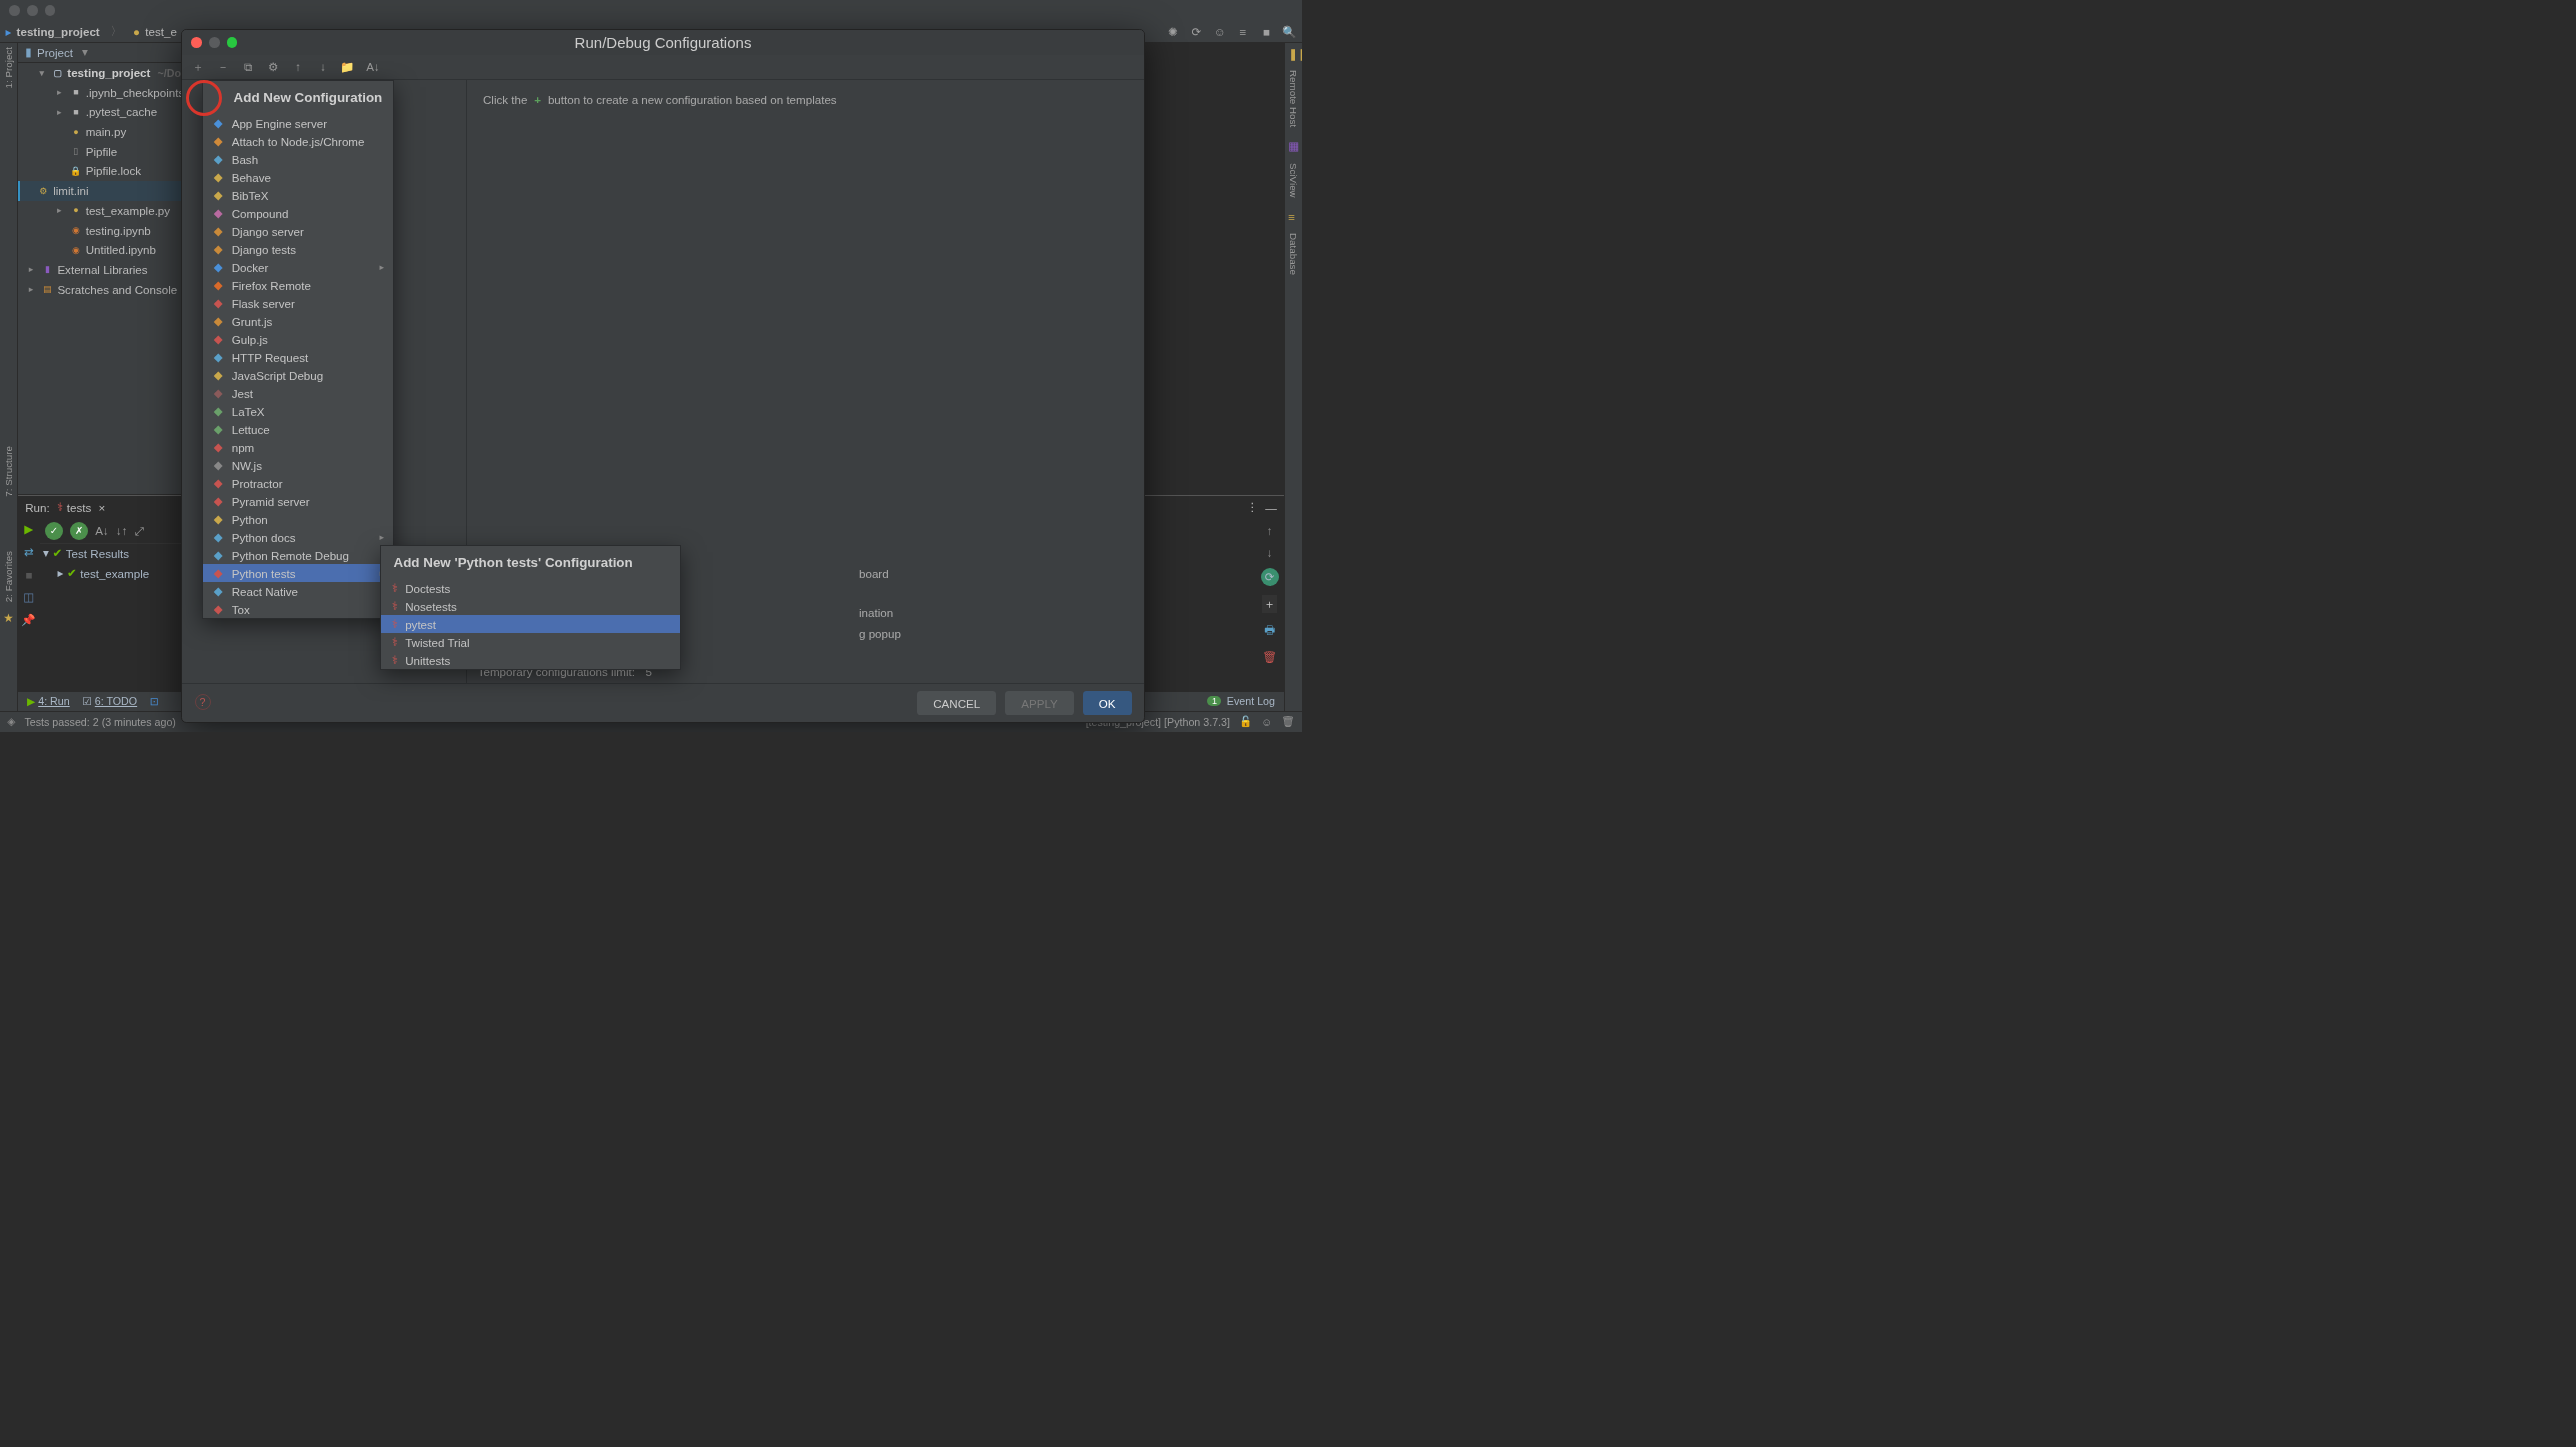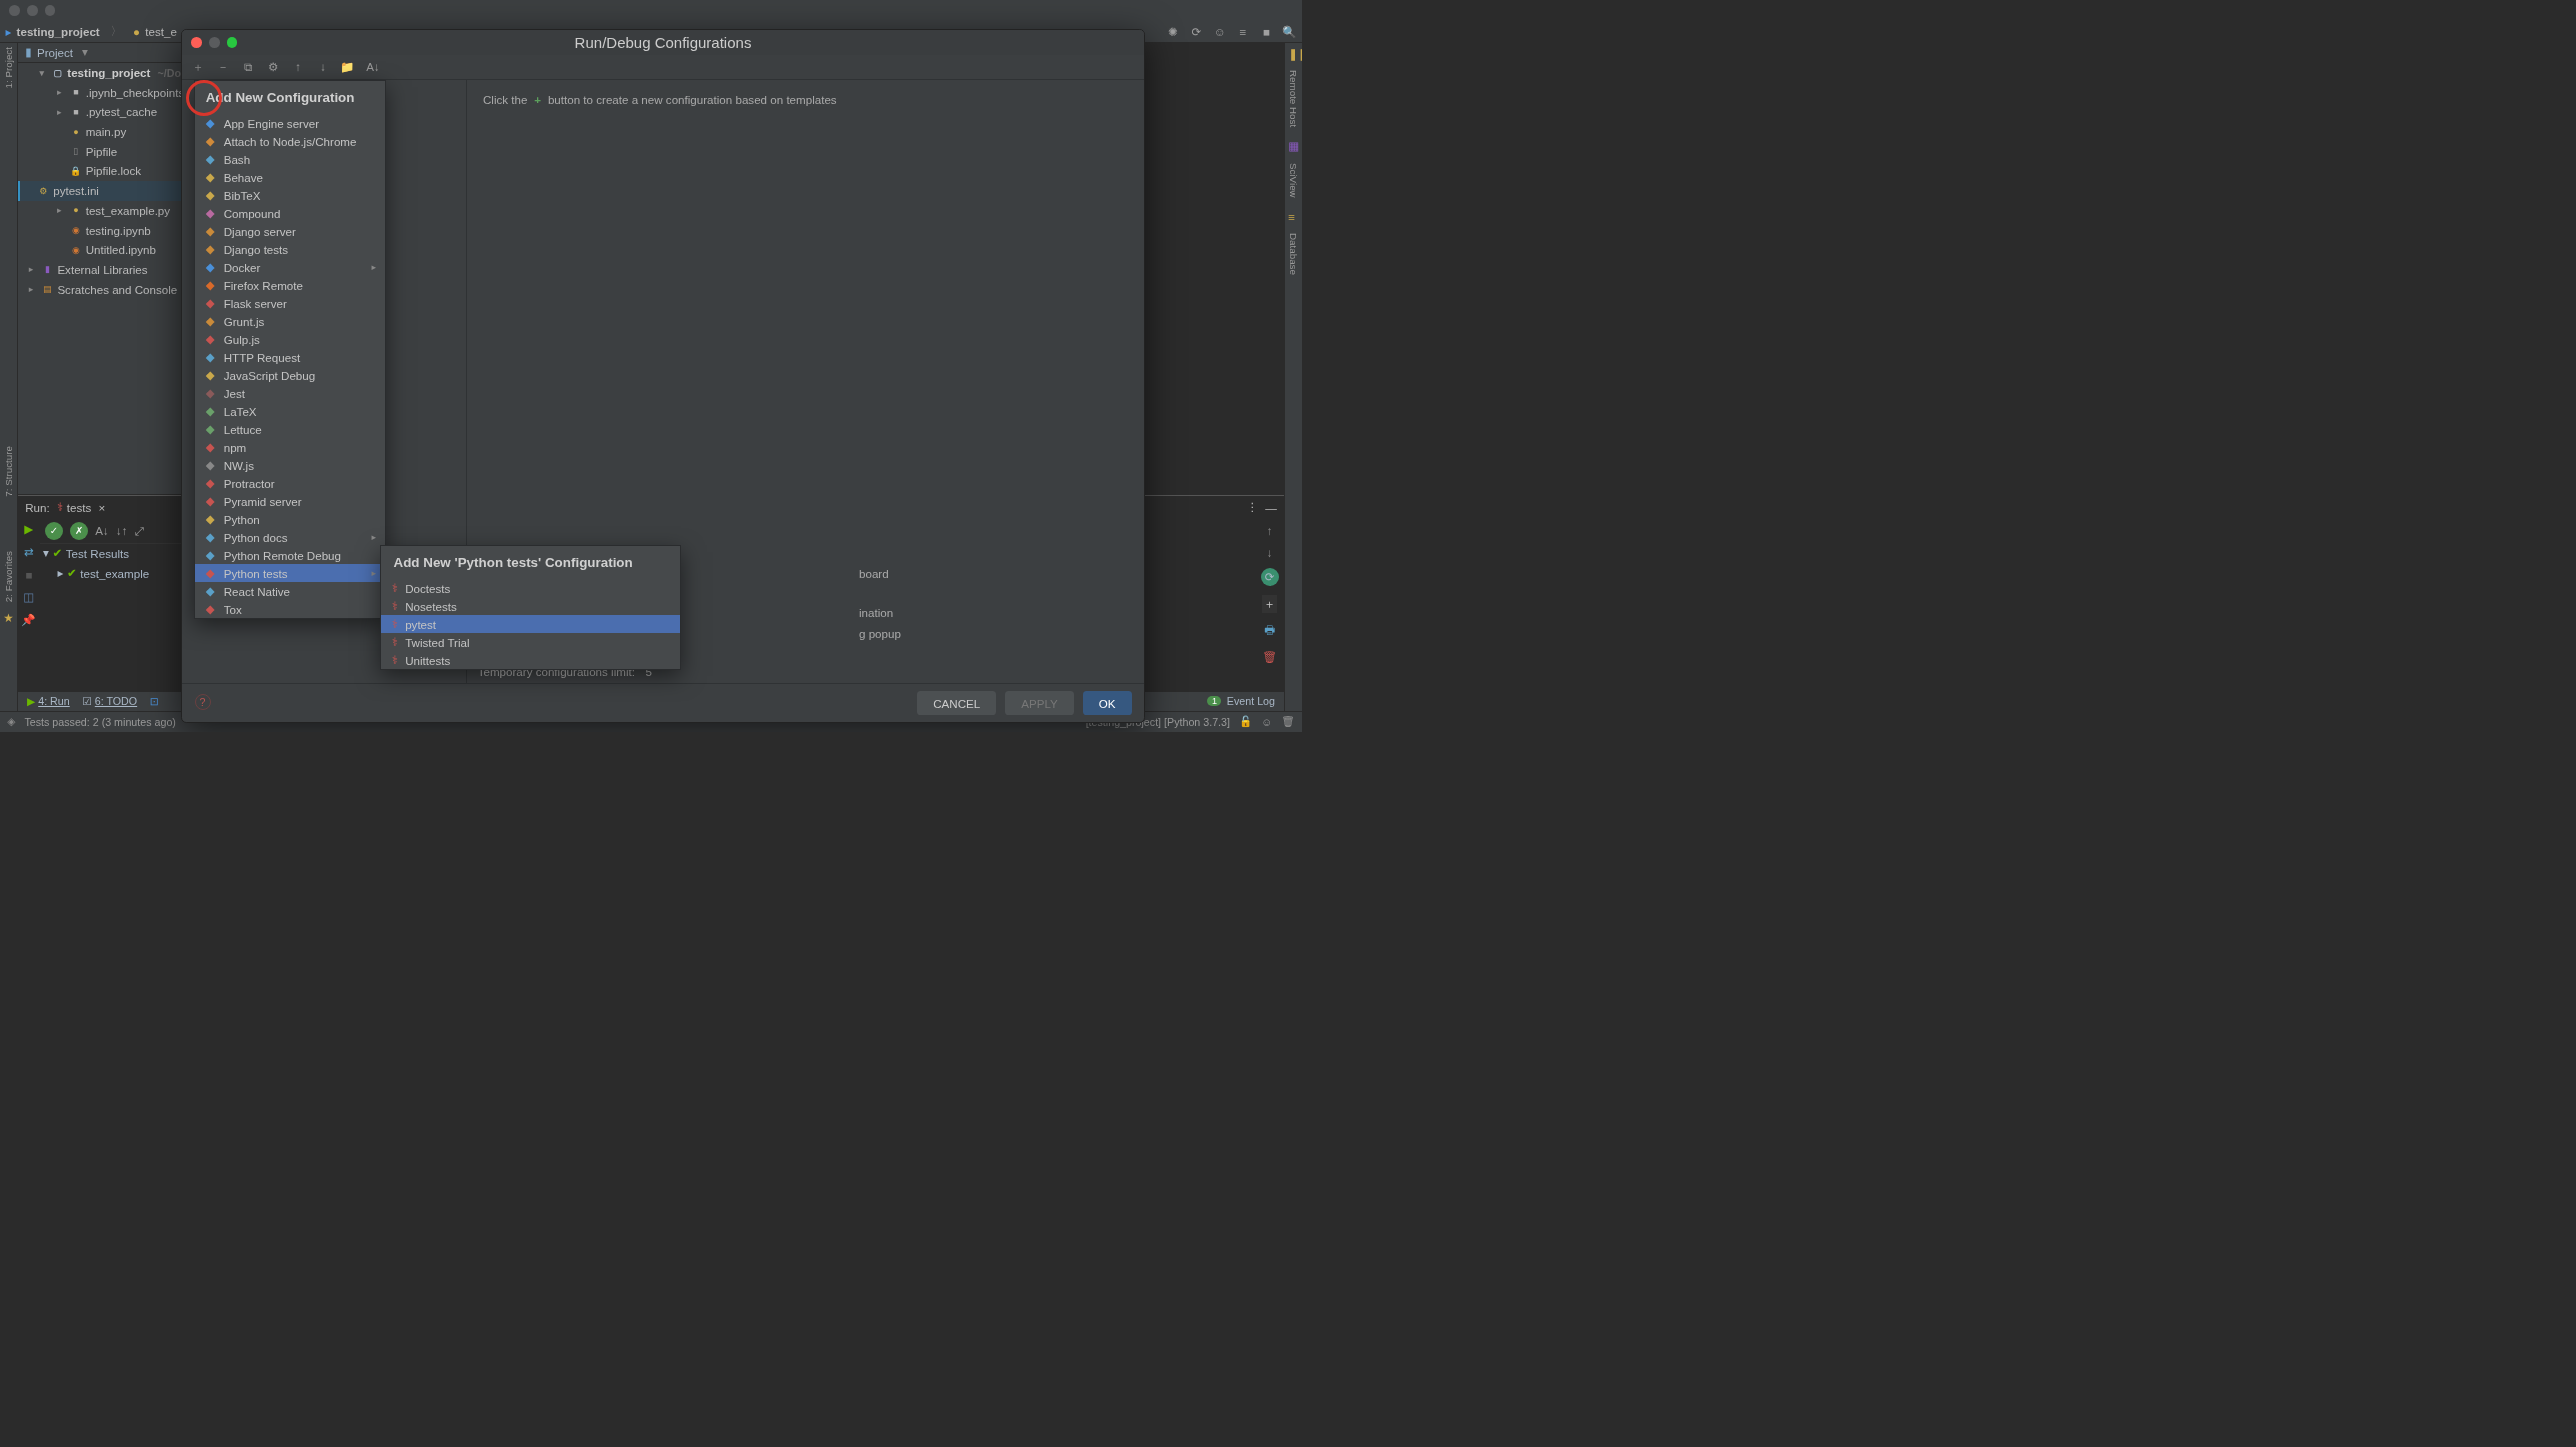--- a/index.html
+++ b/index.html
@@ -78,21 +78,21 @@
 .modal-main { flex:1; padding:12.5px 16px; background:#3c3f41; color:#aaa; font-size:11.6px; position:relative;}
 .modal-footer { height:39px; display:flex; align-items:center; justify-content:flex-end; gap:9px; padding:0 12.5px; border-top:0.9px solid #2f3234;}
 .btn { padding:5.4px 16px; border-radius:3.6px; font-size:11.6px; color:#ccc; background:#4c5052; cursor:pointer;}
 .btn.primary { background:#365880; color:#fff;}
 .btn.disabled { color:#777;}
 .help-q { position:absolute; left:12.5px; bottom:12.5px; width:16px; height:16px; border:0.9px solid #6a4040; border-radius:50%; color:#b85450; display:flex; align-items:center; justify-content:center; font-size:10.7px;}
 
 .plus-inline { color:#5ca05c; font-weight:bold; margin:0 3.6px;}
 
 
-.cfg-popup { position:absolute; left:12px; top:0px; width:192px; background:#46494b; border:0.9px solid #2a2c2e; box-shadow:0 7.2px 21.5px rgba(0,0,0,.5); z-index:30;}
+.cfg-popup { position:absolute; left:20px; top:0px; width:192px; background:#46494b; border:0.9px solid #2a2c2e; box-shadow:0 7.2px 21.5px rgba(0,0,0,.5); z-index:30;text-align:right;}
 .cfg-popup h3 { font-size:13.4px; font-weight:bold; color:#d0d0d0; padding:9px 10.7px;}
 .cfg-popup .item { display:flex; align-items:center; height:18px; padding:0 9px; gap:7.2px; font-size:11.6px; color:#c4c4c4; cursor:pointer;}
 .cfg-popup .item.hover { background:#4b6eaf;}
 .cfg-popup .item .arrow { margin-left:auto; color:#888; font-size:9px;}
 .cfg-popup .item .cicon { width:12.5px; height:12.5px; display:inline-flex; align-items:center; justify-content:center;}
 
 
 .sub-popup { position:absolute; left:198px; top:465px; width:301px; background:#46494b; border:0.9px solid #2a2c2e; box-shadow:0 7.2px 21.5px rgba(0,0,0,.5); z-index:31;}
 .sub-popup h3 { font-size:13.4px; font-weight:bold; color:#d0d0d0; padding:9px 12.5px;}
 .sub-popup .item { display:flex; align-items:center; height:18px; padding:0 10.7px; gap:7.2px; font-size:11.6px; color:#c4c4c4; cursor:pointer;}
@@ -194,21 +194,21 @@
           <span class="label">Pipfile</span>
         </div>
         <div class="tree-row indent2">
           <span class="chev"></span>
           <span class="ficon" style="color:#c75450;">🔒</span>
           <span class="label">Pipfile.lock</span>
         </div>
         <div class="tree-row indent2 selected">
           <span class="chev"></span>
           <span class="ficon" style="color:#c9a84b;">⚙</span>
-          <span class="label">pytest.ini</span>
+          <span class="label">limit.ini</span>
         </div>
         <div class="tree-row indent2">
           <span class="chev">▸</span>
           <span class="ficon" style="color:#c9a84b;">●</span>
           <span class="label">test_example.py</span>
         </div>
         <div class="tree-row indent2">
           <span class="chev"></span>
           <span class="ficon" style="color:#d07734;">◉</span>
           <span class="label">testing.ipynb</span>

